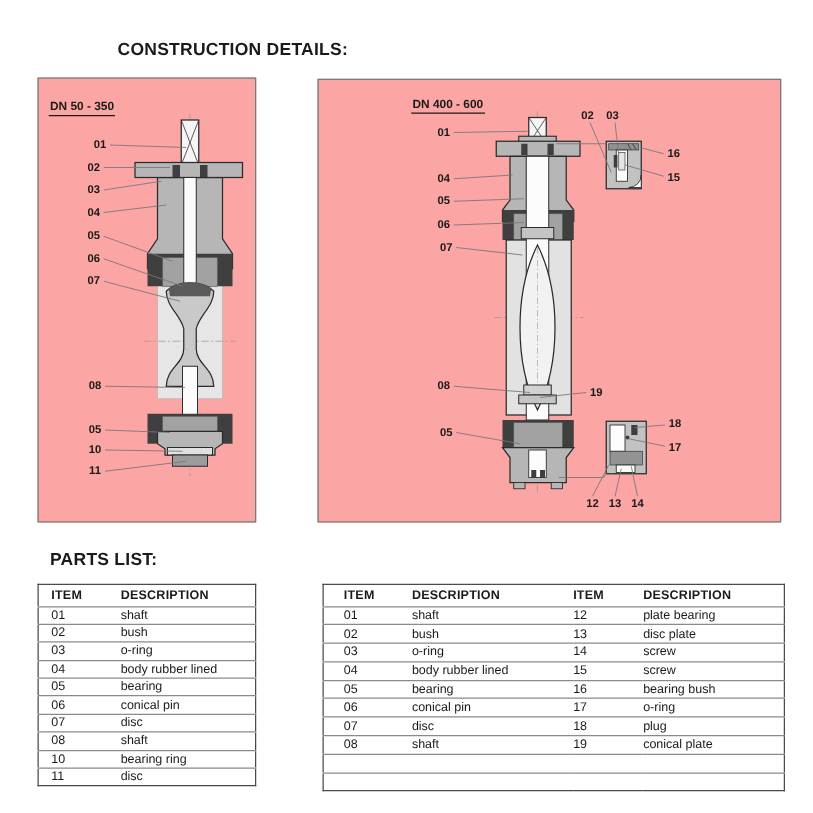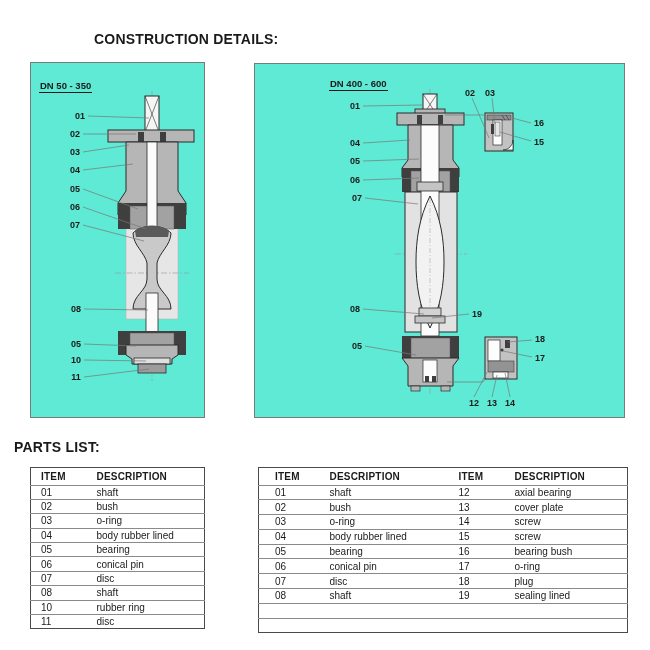--- a/index.html
+++ b/index.html
@@ -4,21 +4,21 @@
 <style>
   html,body{margin:0;padding:0;}
   body{
     width:650px;height:650px;position:relative;background:#ffffff;
     font-family:"Liberation Sans",sans-serif;color:#1a1a1a;overflow:hidden;
   }
   .section-title{
     position:absolute;font-size:14px;font-weight:bold;letter-spacing:.2px;margin:0;
   }
   .diagram-box{
-    position:absolute;border:1px solid #7a7a7a;background:#5eead4;
+    position:absolute;border:1px solid #7a7a7a;background:#fca5a5;
   }
   .diagram-box svg{position:absolute;left:0;top:0;}
   .variant-label{
     position:absolute;font-size:9.5px;font-weight:bold;
     border-bottom:1px solid #1a1a1a;padding:0 1px 1px 1px;white-space:nowrap;
   }
   .callout{
     position:absolute;transform:translate(-50%,-50%);
     font-size:9px;font-weight:bold;line-height:1;white-space:nowrap;
   }
@@ -231,21 +231,21 @@
       <span class="callout" style="left: 222px; top: 250px;">19</span>
       <span class="callout" style="left: 102px; top: 282px;">05</span>
       <span class="callout" style="left: 285px; top: 275px;">18</span>
       <span class="callout" style="left: 285px; top: 294px;">17</span>
       <span class="callout" style="left: 219px; top: 339px;">12</span>
       <span class="callout" style="left: 237px; top: 339px;">13</span>
       <span class="callout" style="left: 255px; top: 339px;">14</span>
     </div>
 </div>
 
-<h2 class="section-title" style="left:14px;top:439px;">PARTS LIST:</h2>
+<h2 class="section-title" style="left:40px;top:439px;">PARTS LIST:</h2>
 
 <table class="parts" id="table-left" style="left:30px;top:467px;width:175px;">
   <colgroup>
       <col style="width:57px">
       <col>
     </colgroup>
   <tbody id="table-left-body">
       <tr>
         <th>ITEM</th>
         <th>DESCRIPTION</th>
@@ -277,21 +277,21 @@
       <tr>
         <td>07</td>
         <td>disc</td>
       </tr>
       <tr>
         <td>08</td>
         <td>shaft</td>
       </tr>
       <tr>
         <td>10</td>
-        <td>rubber ring</td>
+        <td>bearing ring</td>
       </tr>
       <tr>
         <td>11</td>
         <td>disc</td>
       </tr>
     </tbody>
 </table>
 
 <table class="parts" id="table-right" style="left:258px;top:467px;width:370px;">
   <colgroup>
@@ -304,27 +304,27 @@
       <tr>
         <th>ITEM</th>
         <th>DESCRIPTION</th>
         <th>ITEM</th>
         <th>DESCRIPTION</th>
       </tr>
       <tr>
         <td>01</td>
         <td>shaft</td>
         <td>12</td>
-        <td>axial bearing</td>
+        <td>plate bearing</td>
       </tr>
       <tr>
         <td>02</td>
         <td>bush</td>
         <td>13</td>
-        <td>cover plate</td>
+        <td>disc plate</td>
       </tr>
       <tr>
         <td>03</td>
         <td>o-ring</td>
         <td>14</td>
         <td>screw</td>
       </tr>
       <tr>
         <td>04</td>
         <td>body rubber lined</td>
@@ -346,21 +346,21 @@
       <tr>
         <td>07</td>
         <td>disc</td>
         <td>18</td>
         <td>plug</td>
       </tr>
       <tr>
         <td>08</td>
         <td>shaft</td>
         <td>19</td>
-        <td>sealing lined</td>
+        <td>conical plate</td>
       </tr>
       <tr>
         <td></td>
         <td></td>
         <td></td>
         <td></td>
       </tr>
       <tr>
         <td></td>
         <td></td>

